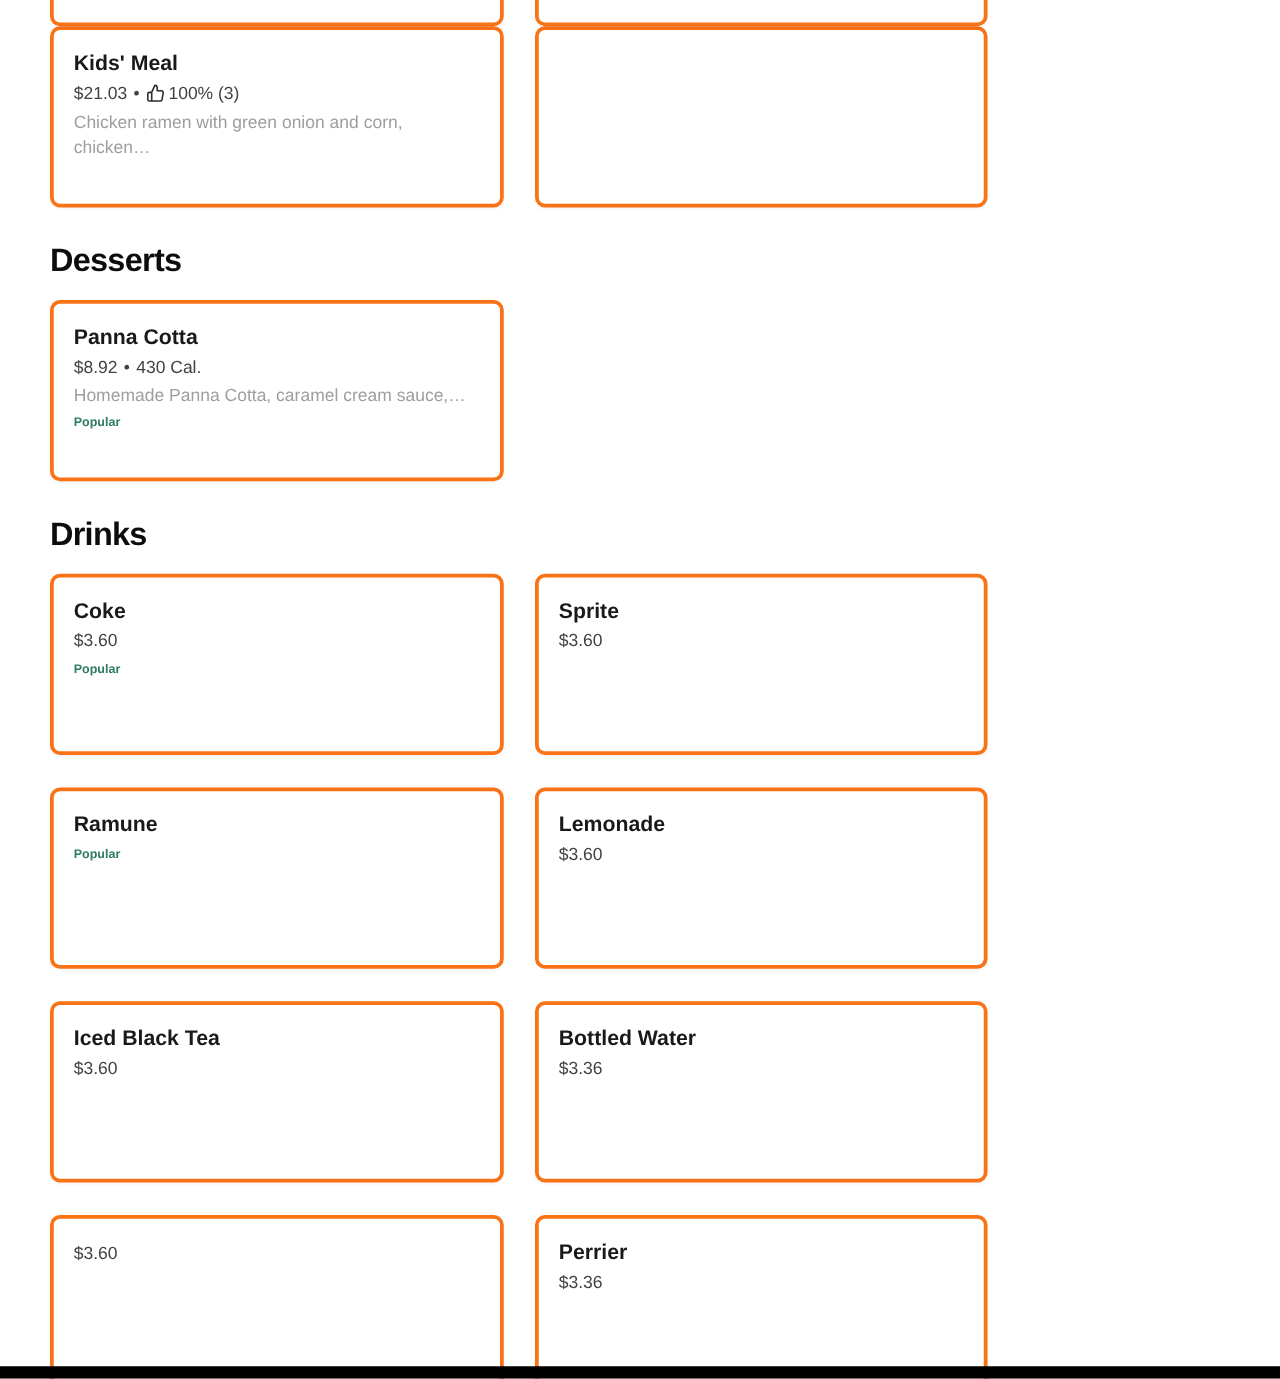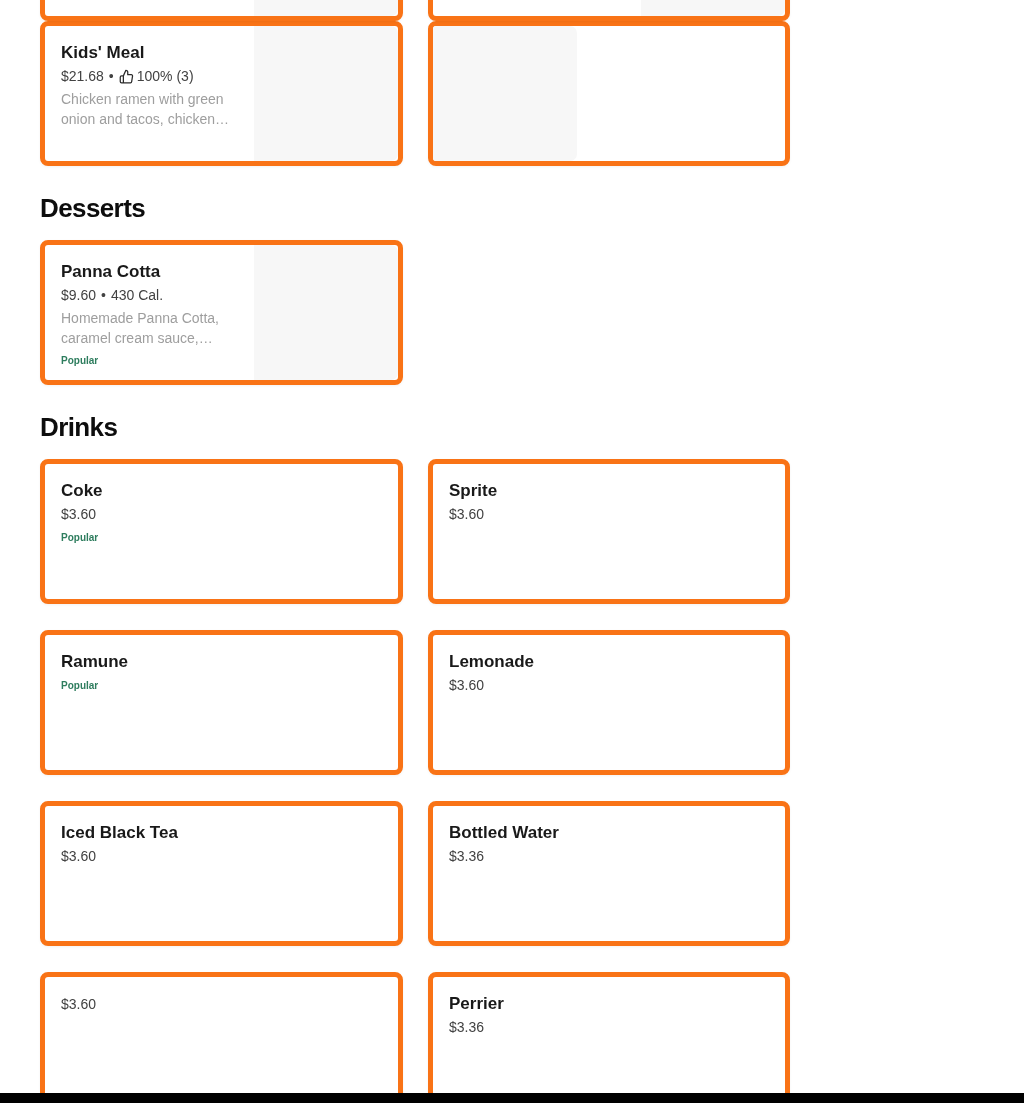--- a/index.html
+++ b/index.html
@@ -35,25 +35,26 @@
   .cards-grid {
     display: grid;
     grid-template-columns: 363px 362px;
     column-gap: 25px;
     row-gap: 26px;
   }
   .card {
     display: flex;
     height: 145px;
     background: #ffffff;
-    border: 5px solid #f97316;
+    border: 3px solid #f97316;
     border-radius: 8px;
     box-shadow: 0 1px 3px rgba(0,0,0,0.05);
     overflow: hidden;
     cursor: pointer;
+    flex-direction: column;
   }
   .card-body {
     flex: 1;
     min-width: 0;
     padding: 15px 16px;
   }
   .card-img {
     width: 144px;
     flex-shrink: 0;
     background: #f7f7f7;
@@ -118,48 +119,48 @@
       <div class="card-img"></div>
     </article>
   </div>
 
   <div class="cards-grid">
 
     <article class="card">
       <div class="card-body">
         <h3 class="item-name">Kids' Meal</h3>
         <div class="item-meta">
-          <span>$21.68</span>
+          <span>$21.03</span>
           <span class="sep">•</span>
           <span class="thumb-icon">
             <svg width="15" height="15" viewBox="0 0 24 24" fill="none" stroke="#2b2b2b" stroke-width="2" stroke-linecap="round" stroke-linejoin="round">
                 <path d="M14 9V5a3 3 0 0 0-3-3l-4 9v11h11.28a2 2 0 0 0 2-1.7l1.38-9a2 2 0 0 0-2-2.3zM7 22H4a2 2 0 0 1-2-2v-7a2 2 0 0 1 2-2h3"></path>
               </svg>
           </span>
           <span>100% (3)</span>
         </div>
-        <p class="item-desc">Chicken ramen with green onion and tacos, chicken…</p>
+        <p class="item-desc">Chicken ramen with green onion and corn, chicken…</p>
       </div>
       <div class="card-img"></div>
     </article>
 
     <article class="card">
       <div class="card-img"></div>
     </article>
 
   </div>
 
   <h2 class="section-heading">Desserts</h2>
   <div class="cards-grid">
 
     <article class="card">
       <div class="card-body">
         <h3 class="item-name">Panna Cotta</h3>
         <div class="item-meta">
-          <span>$9.60</span>
+          <span>$8.92</span>
           <span class="sep">•</span>
           <span>430 Cal.</span>
         </div>
         <p class="item-desc">Homemade Panna Cotta, caramel cream sauce,…</p>
         <div class="popular">Popular</div>
       </div>
       <div class="card-img"></div>
     </article>
 
   </div>

